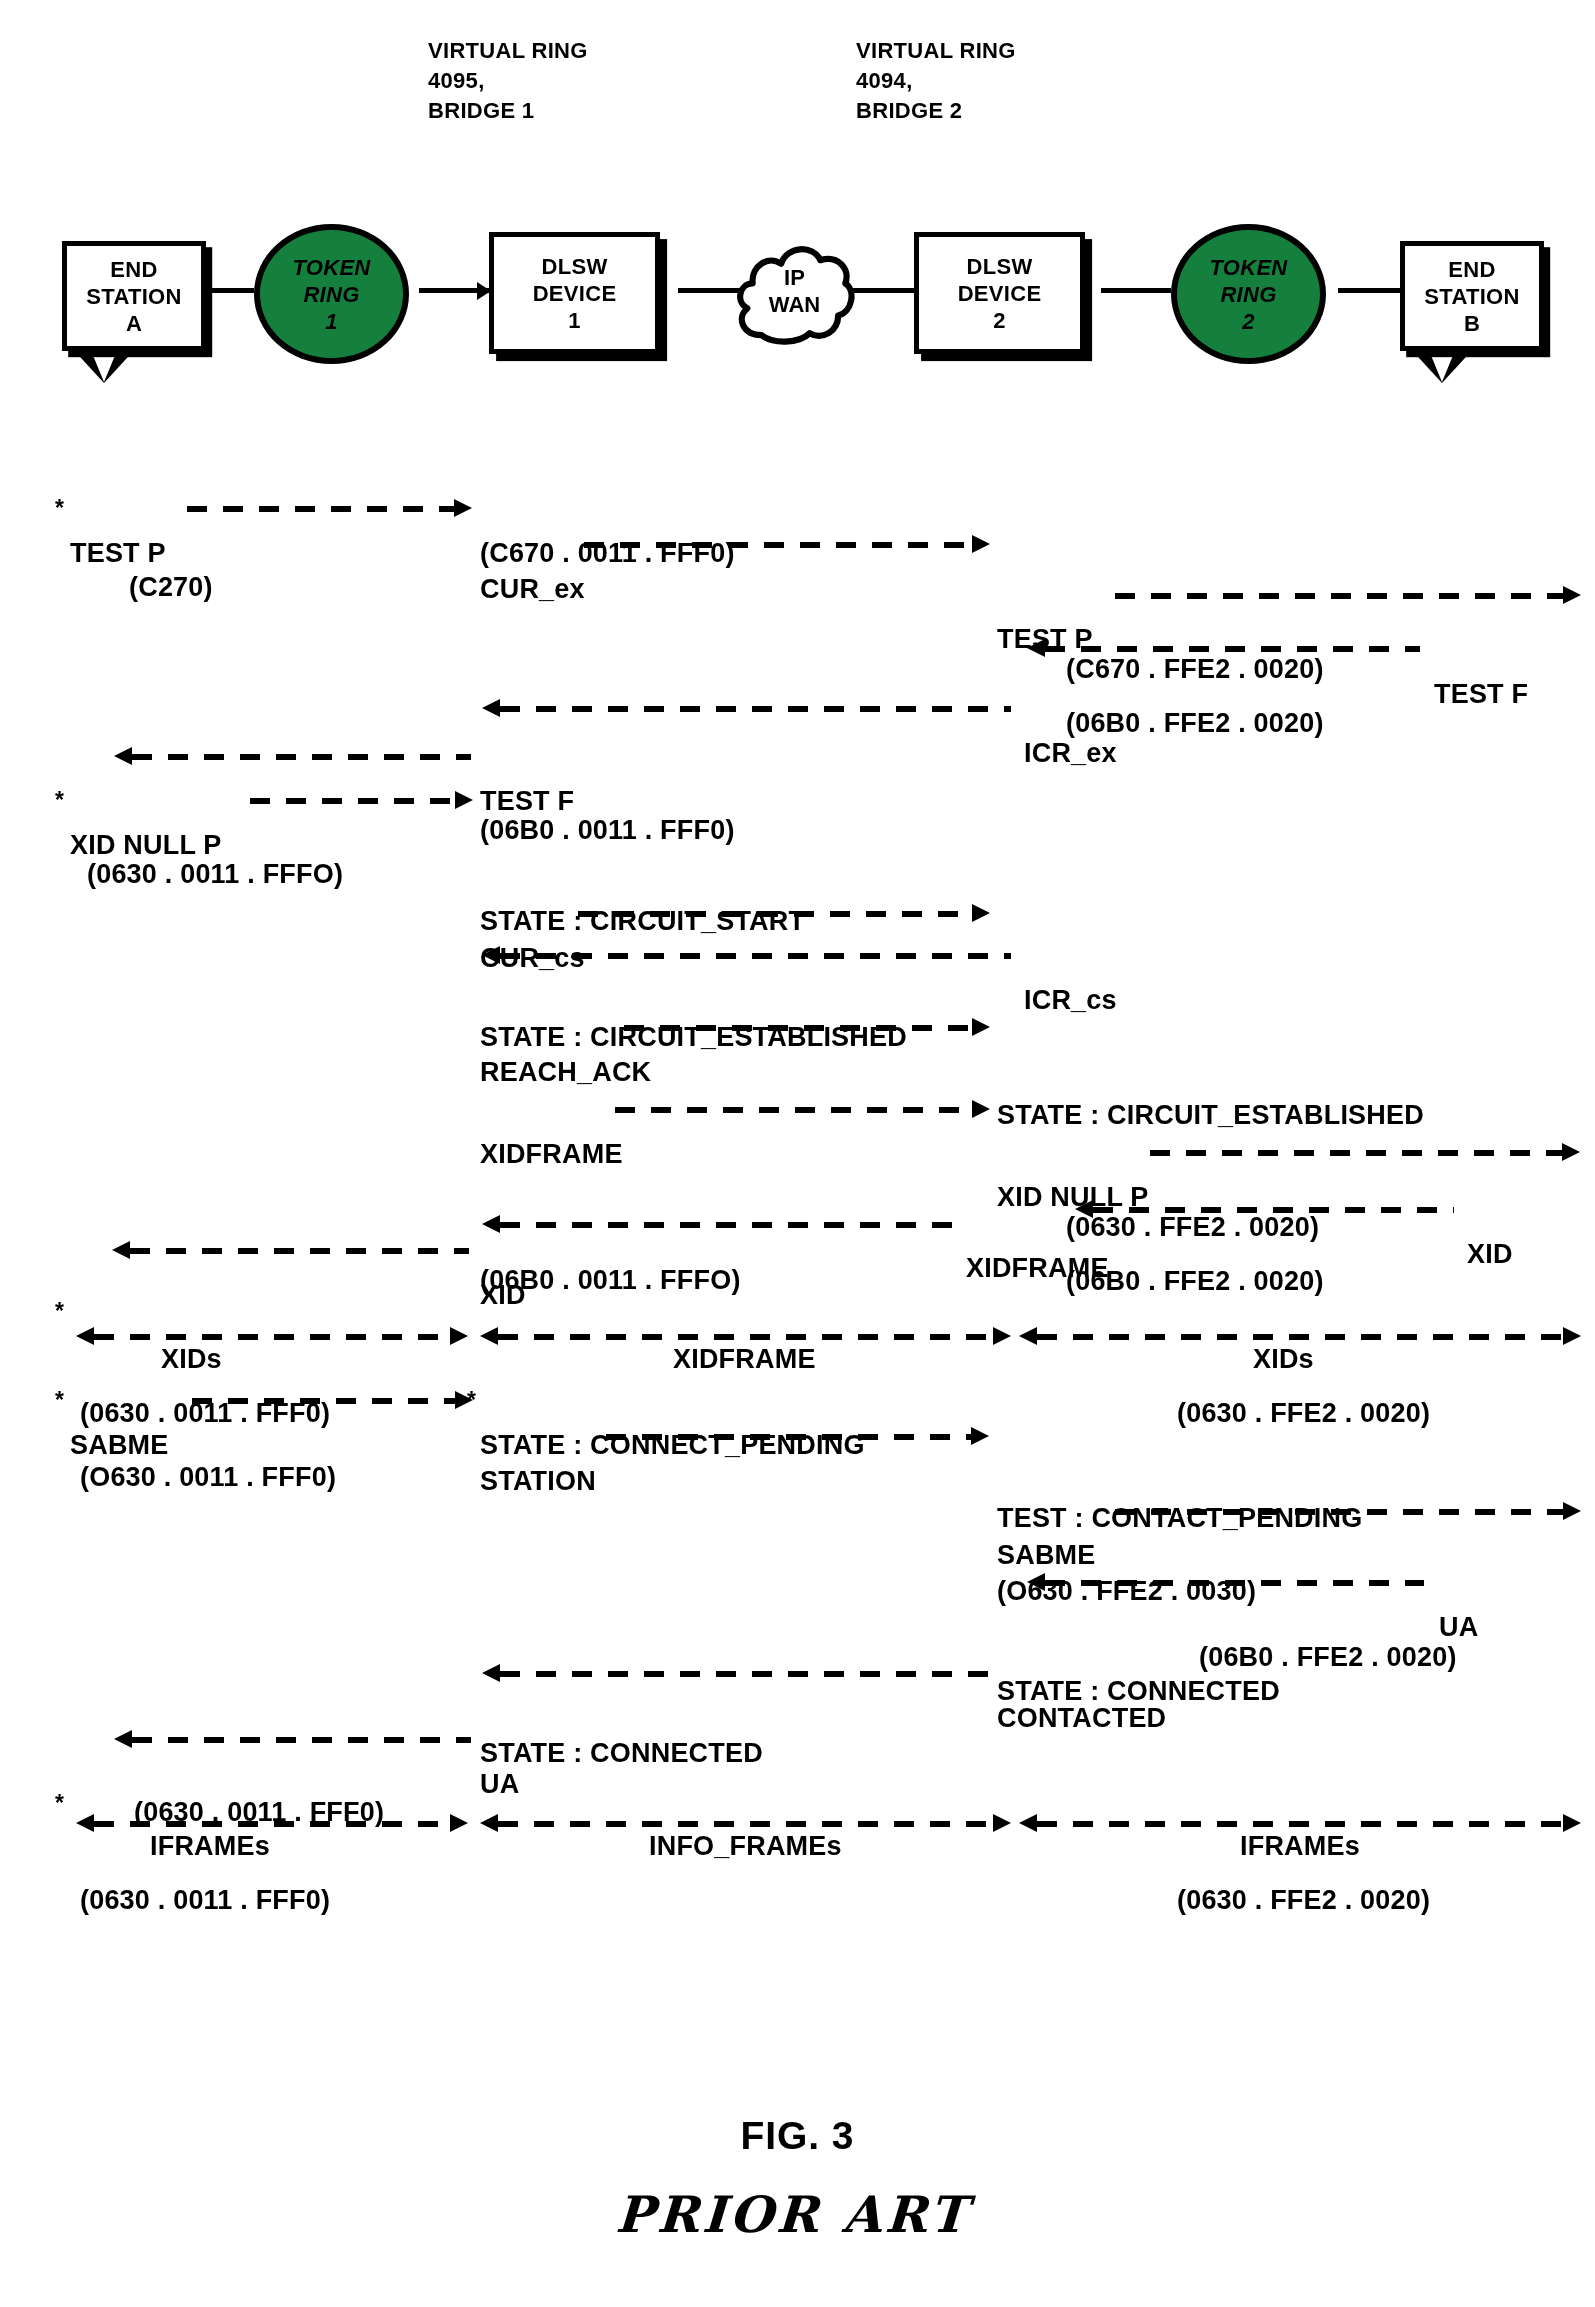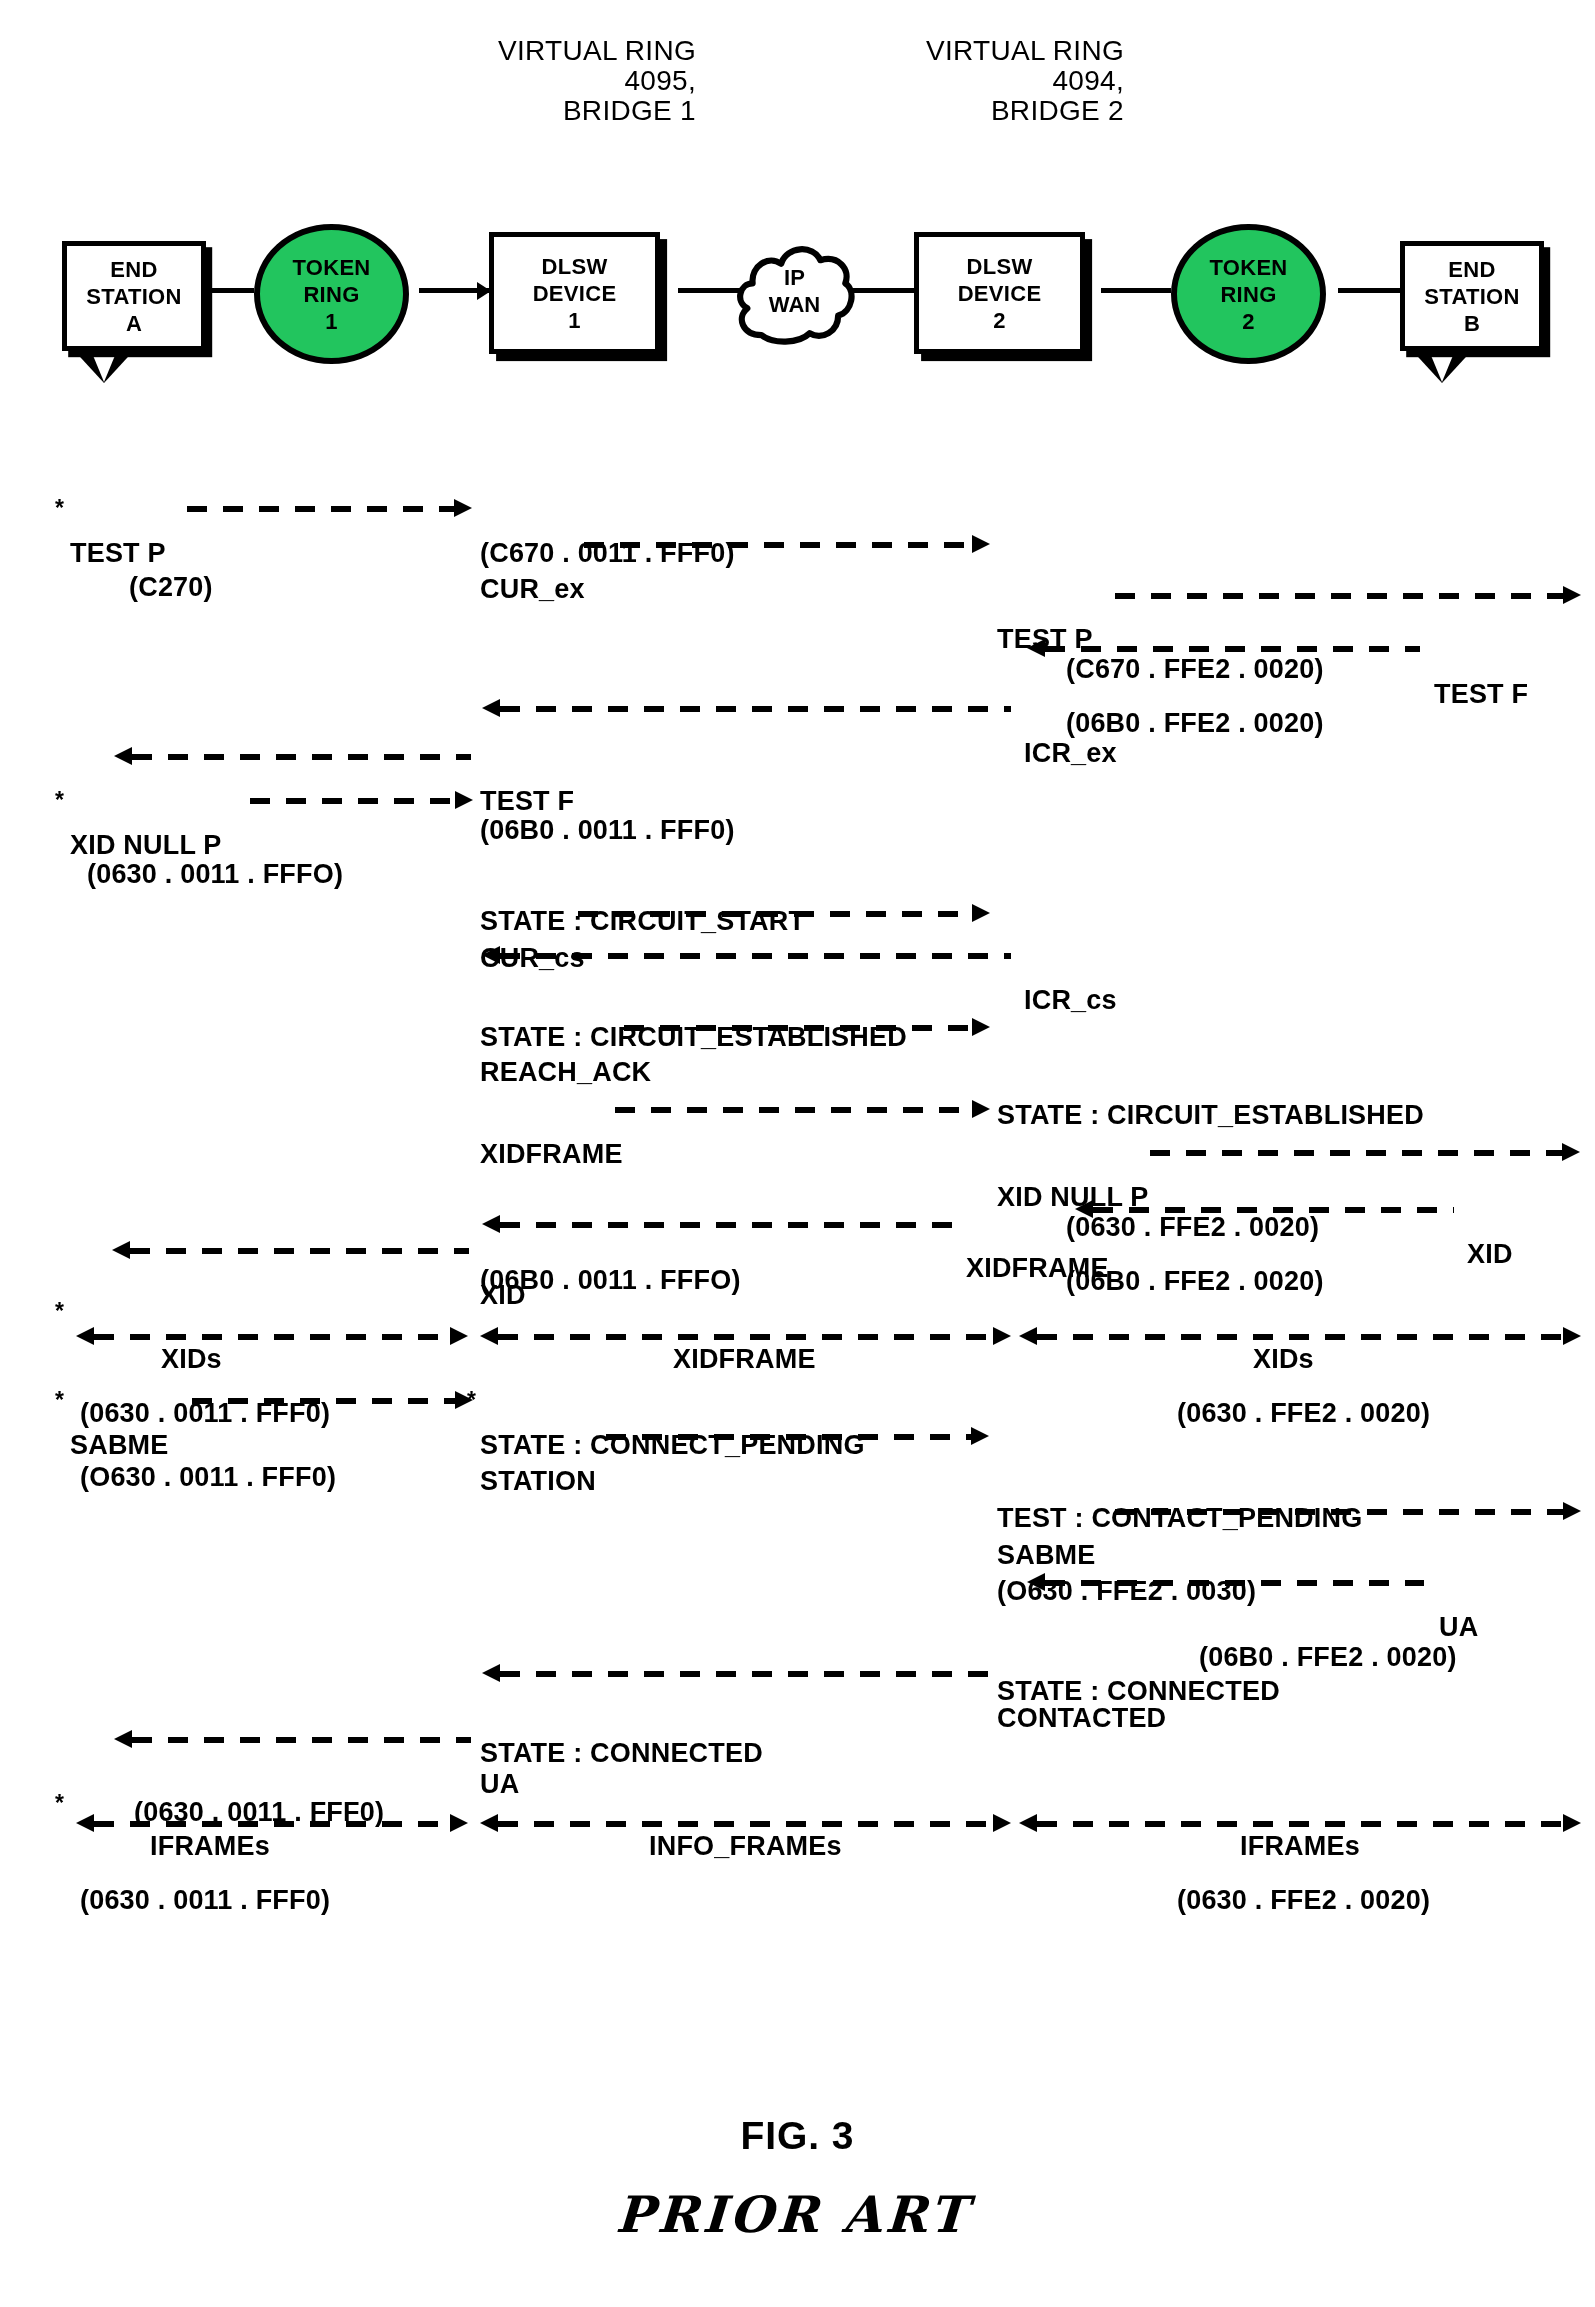--- a/index.html
+++ b/index.html
@@ -18,23 +18,23 @@
 
   
   #topology {
     position: absolute;
     left: 0; top: 0;
     width: 1595px;
     height: 419px;
   }
   .ring-caption {
     position: absolute;
-    text-align: right;
-    font-weight: normal;
-    font-size: 28px;
+    text-align: left;
+    font-weight: bold;
+    font-size: 22px;
     line-height: 30px;
     letter-spacing: 0.3px;
     white-space: pre-line;
   }
   .node {
     position: absolute;
     display: flex;
     flex-direction: column;
     align-items: center;
     justify-content: center;
@@ -77,22 +77,23 @@
     border: 5.4px solid #000;
     background: #fff;
     box-shadow: 7.1px 7.1px 0 0 #000;
     z-index: 3;
   }
   .ellipse {
     width: 143px;
     height: 128px;
     border: 6.2px solid #000;
     border-radius: 50%;
-    background: #22c55e;
+    background: #15803d;
     z-index: 3;
+    font-style: italic;
   }
   .cloud {
     width: 123px;
     height: 111px;
     z-index: 3;
     position: absolute;
   }
   .cloud svg { position: absolute; left: 0; top: 0; }
   .cloud .cloud-label {
     position: absolute;

